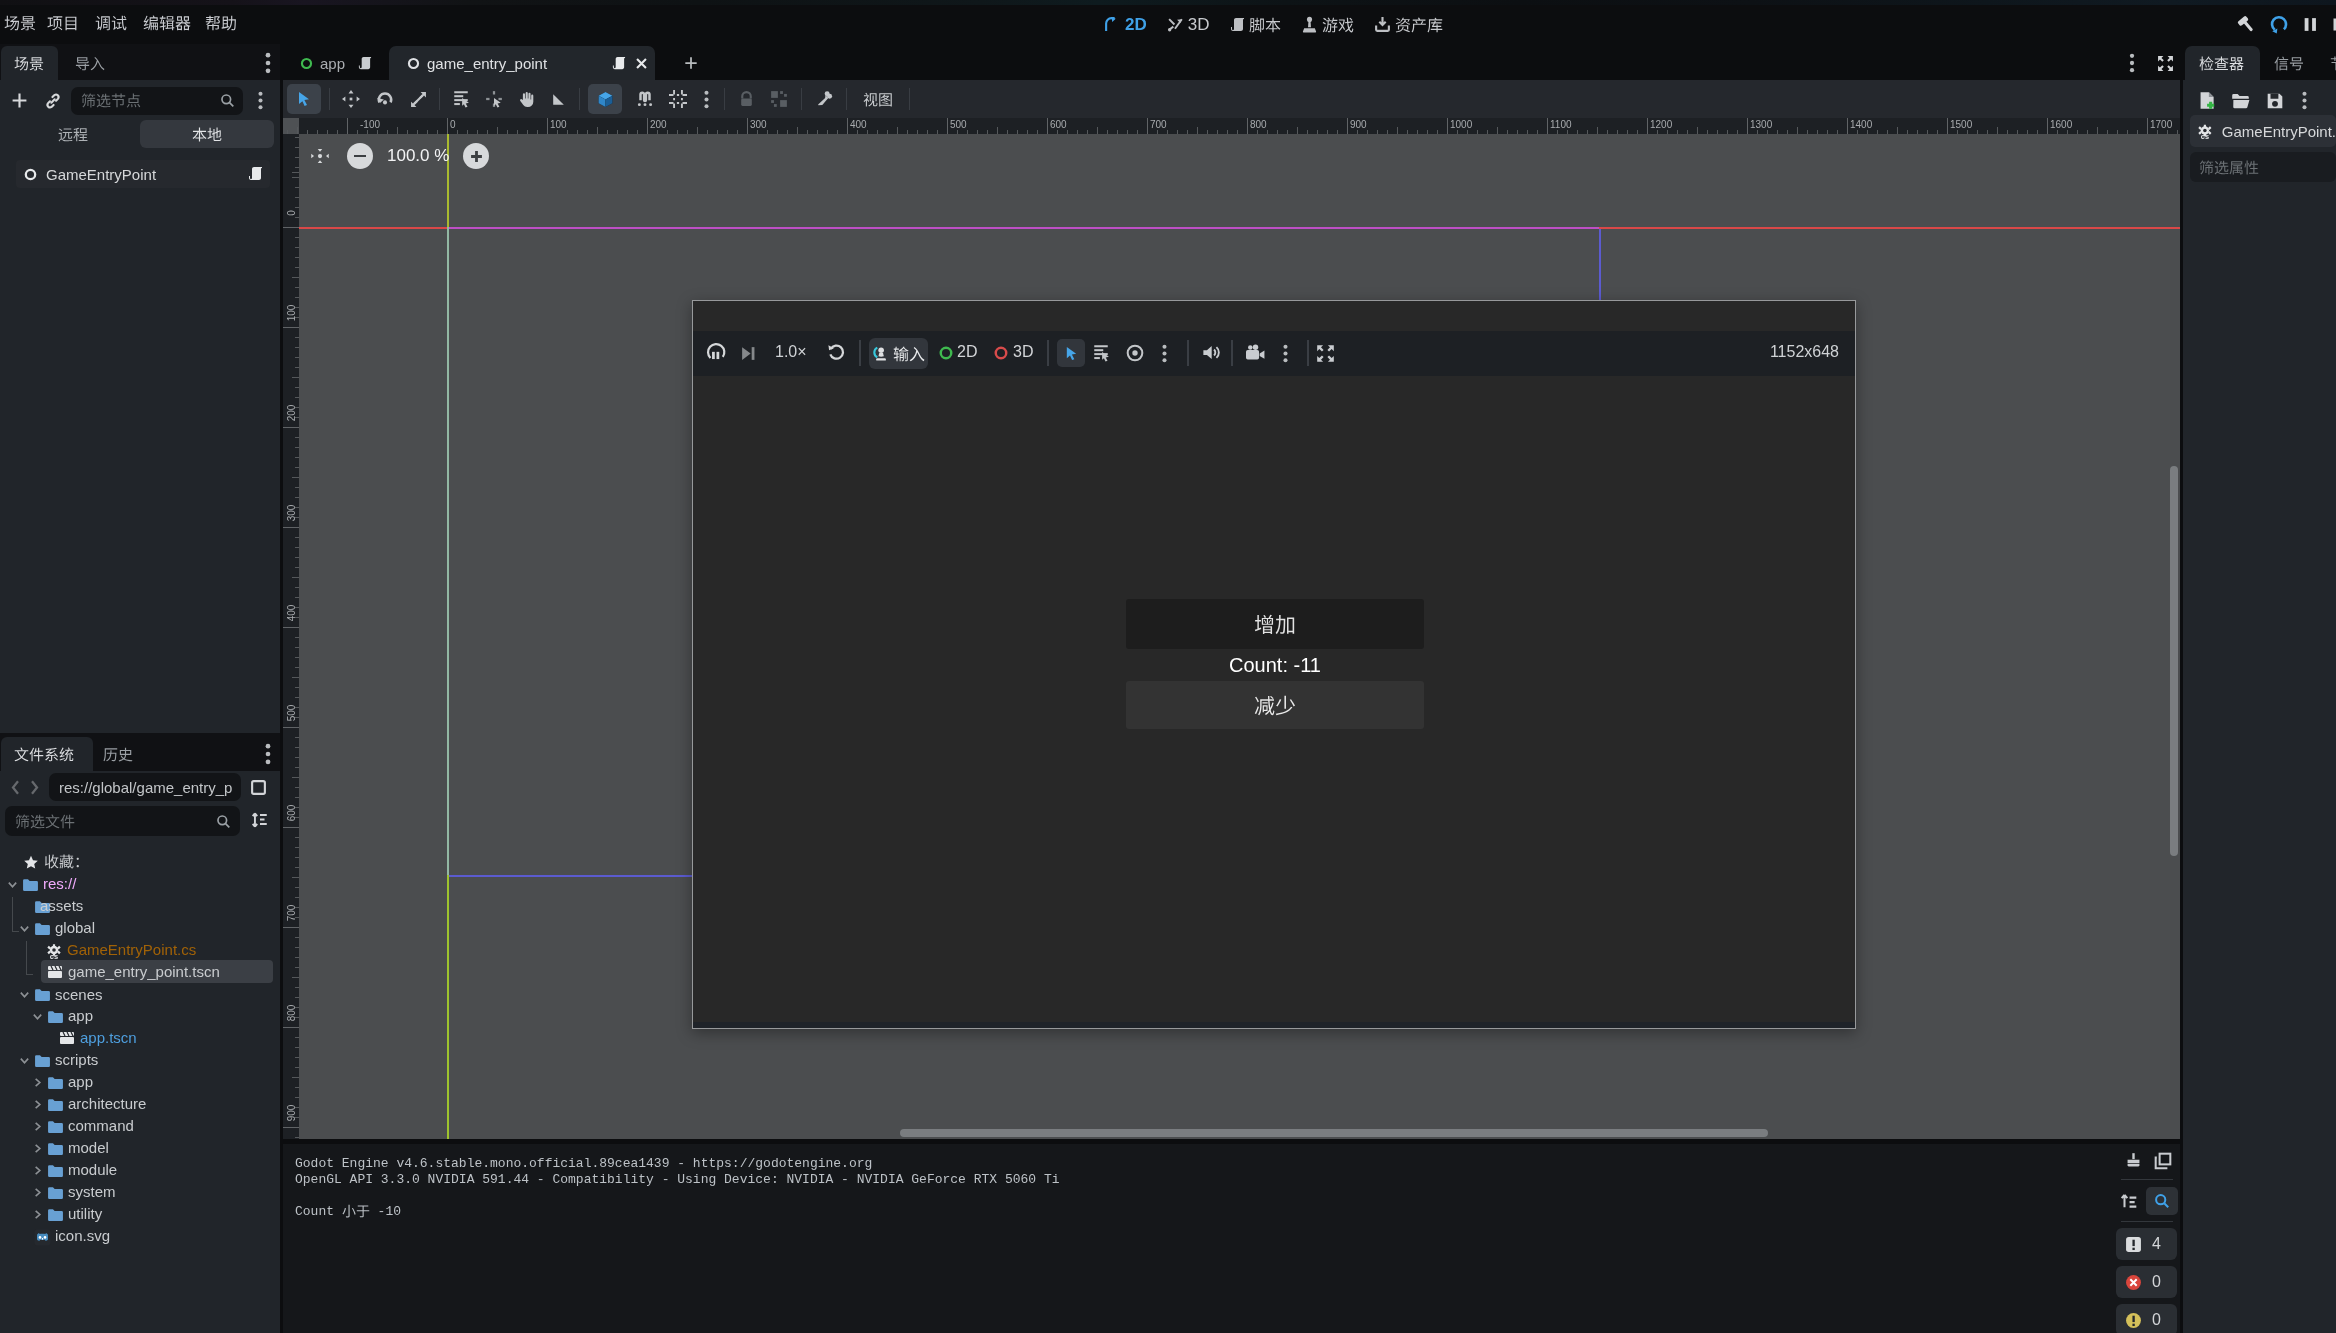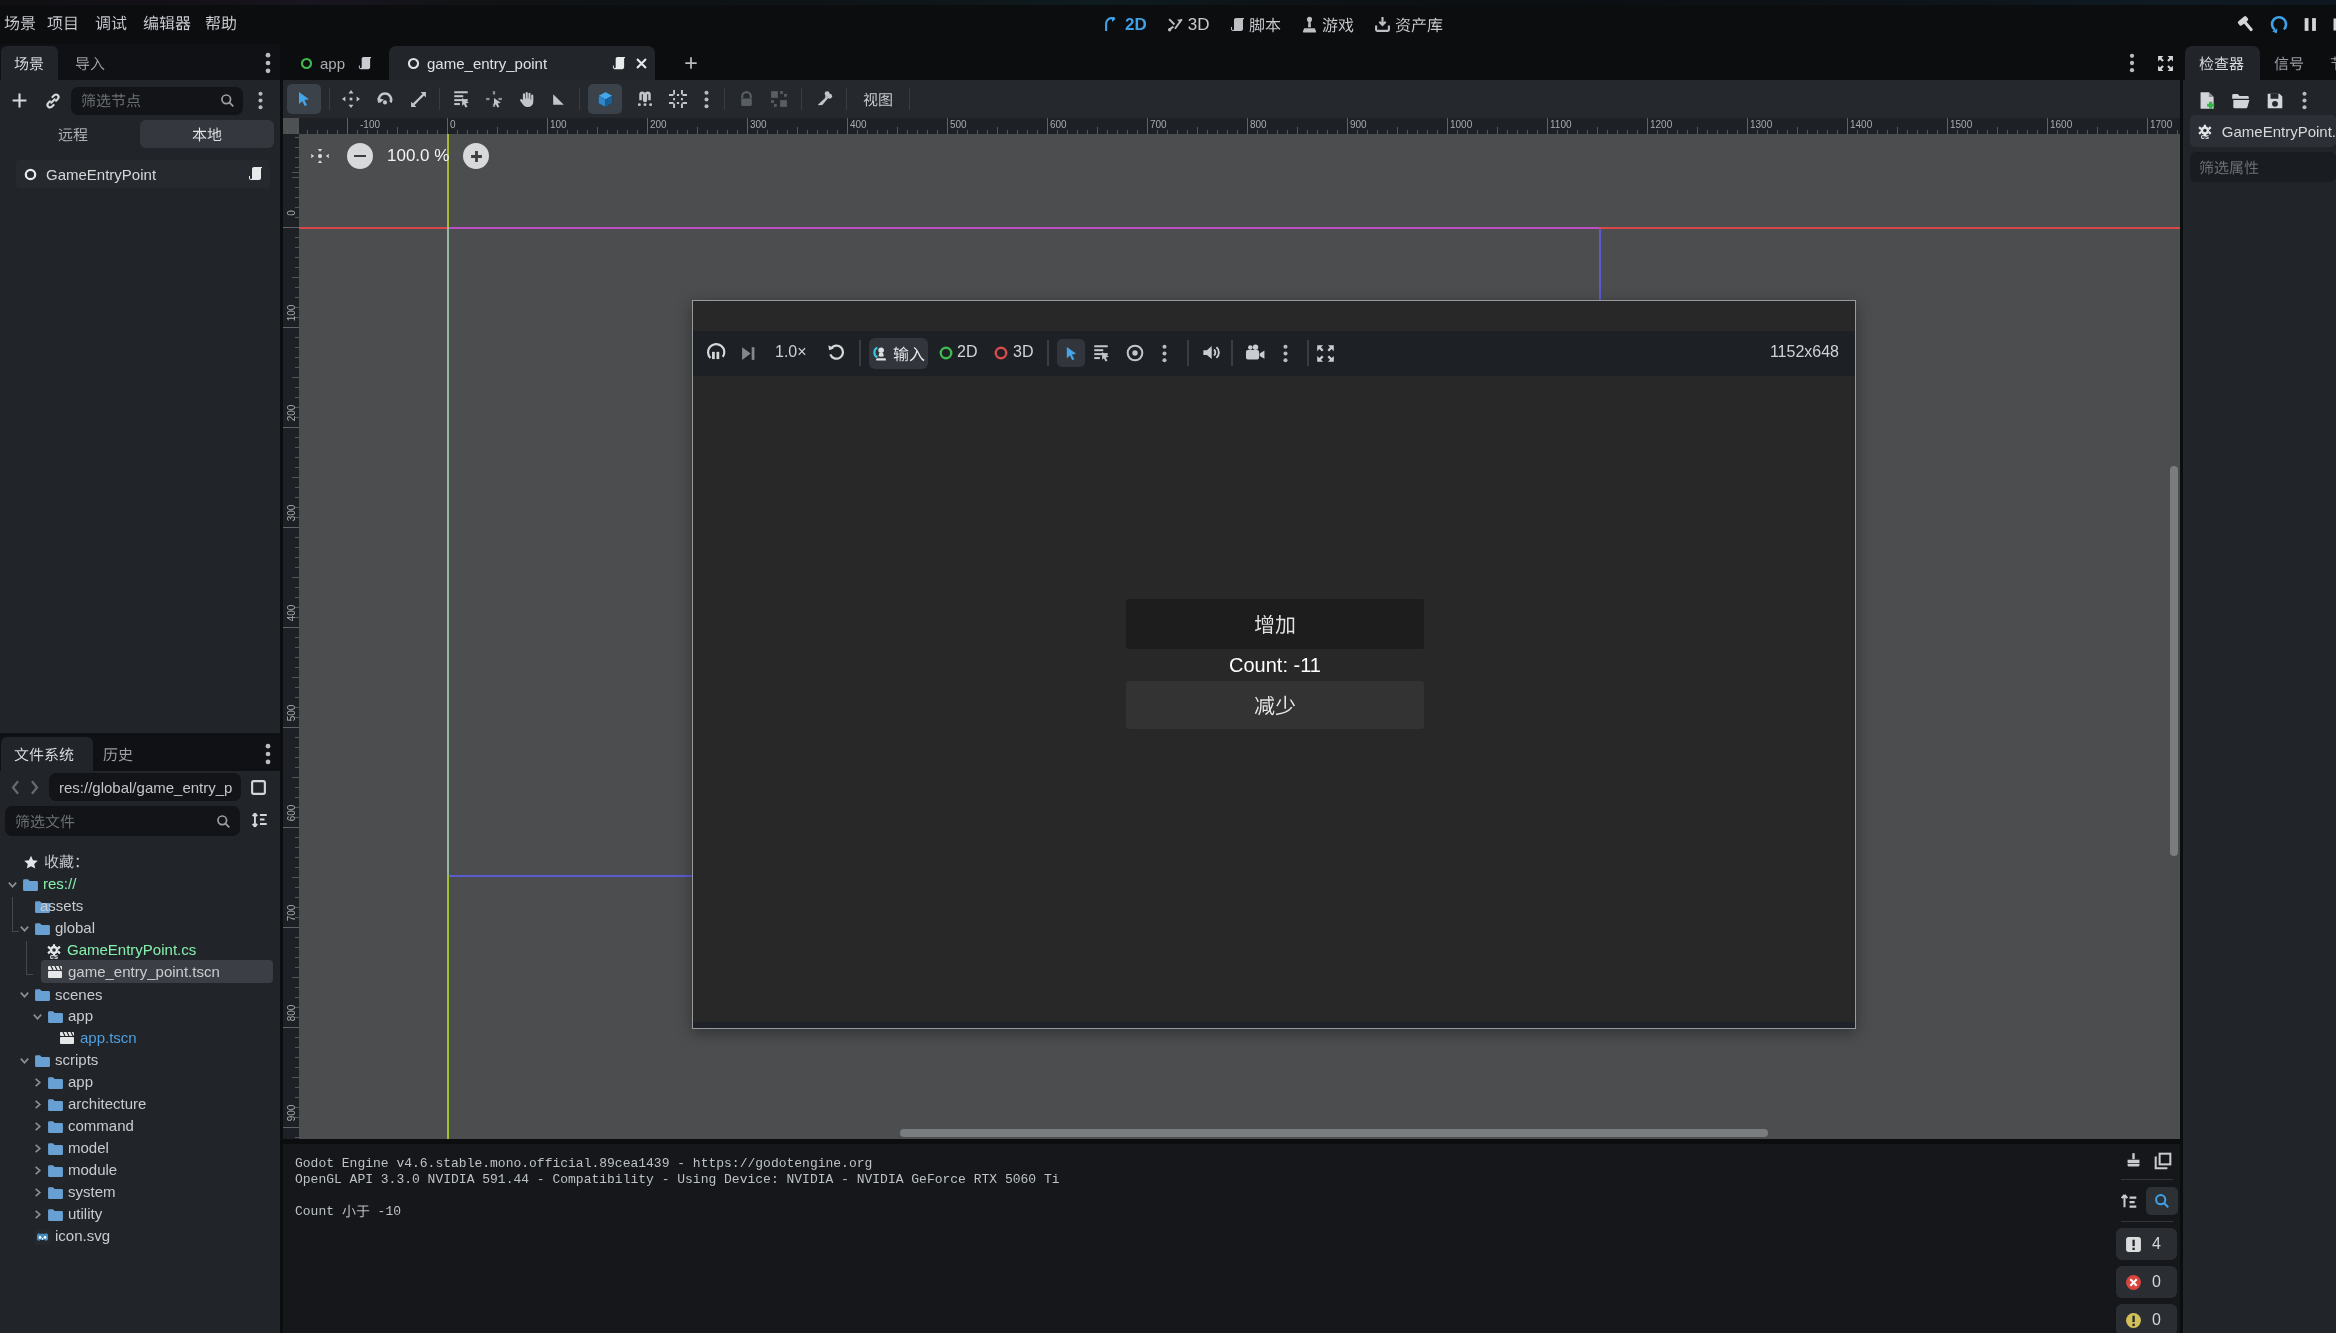--- a/index.html
+++ b/index.html
@@ -438,21 +438,21 @@
     <span class="abs" style="left:7px;top:6px;">
       <svg width="11" height="11" viewBox="0 0 12 12">
         <path d="M2 4 L6 8.5 L10 4" fill="none" stroke="#8d9195" stroke-width="1.8"></path>
       </svg>
     </span>
     <span class="abs" style="left:22px;top:5px;">
       <svg width="17" height="14" viewBox="0 0 16 13">
         <path d="M1 2.2 a1.2 1.2 0 0 1 1.2-1.2 h3.4 l1.6 1.8 h6.6 a1.2 1.2 0 0 1 1.2 1.2 v7 a1.2 1.2 0 0 1 -1.2 1.2 h-11.6 a1.2 1.2 0 0 1 -1.2 -1.2z" fill="#68a0d3"></path>
       </svg>
     </span>
-    <span class="abs" style="left:43px;top:0;line-height:22px;color:#86efac;">res://</span>
+    <span class="abs" style="left:43px;top:0;line-height:22px;color:#f0abfc;">res://</span>
   </div>
 <div class="abs" style="left:0;top:895px;width:280px;height:22px;font-size:15px;">
     <span class="abs" style="left:34px;top:5px;">
       <svg width="17" height="14" viewBox="0 0 16 13">
         <path d="M1 2.2 a1.2 1.2 0 0 1 1.2-1.2 h3.4 l1.6 1.8 h6.6 a1.2 1.2 0 0 1 1.2 1.2 v7 a1.2 1.2 0 0 1 -1.2 1.2 h-11.6 a1.2 1.2 0 0 1 -1.2 -1.2z" fill="#68a0d3"></path>
       </svg>
     </span>
     <span class="abs" style="left:40px;top:0;line-height:22px;color:#c9cccf;">assets</span>
   </div>
 <div class="abs" style="left:0;top:917px;width:280px;height:22px;font-size:15px;">
@@ -474,21 +474,21 @@
         <g fill="#e4e6e8">
           <circle cx="8" cy="7" r="4.2"></circle>
           <g stroke="#e4e6e8" stroke-width="2.2">
             <path d="M8 1.2 V4 M8 10 v2.8 M2.1 3.6 L4.2 5.6 M11.8 8.4 l2.1 2 M13.9 3.6 L11.8 5.6 M4.2 8.4 l-2.1 2"></path>
           </g>
           <circle cx="8" cy="7" r="1.8" fill="#26292e"></circle>
           <text x="8" y="15.8" font-size="7.5" font-weight="bold" text-anchor="middle" font-family="Liberation Sans">cs</text>
         </g>
       </svg>
     </span>
-    <span class="abs" style="left:67px;top:0;line-height:22px;color:#86efac;">GameEntryPoint.cs</span>
+    <span class="abs" style="left:67px;top:0;line-height:22px;color:#a16207;">GameEntryPoint.cs</span>
   </div>
 <div class="abs" style="left:41px;top:960px;width:232px;height:23px;background:#3b3f45;border-radius:4px;"></div>
 <div class="abs" style="left:0;top:961px;width:280px;height:22px;font-size:15px;">
     <span class="abs" style="left:47px;top:4px;">
       <svg width="16" height="14" viewBox="0 0 16 14">
         <rect x="1" y="1" width="14" height="4" rx="1" fill="#e4e6e8"></rect>
         <rect x="1" y="6" width="14" height="7" rx="1" fill="#e4e6e8"></rect>
         <g stroke="#26292e" stroke-width="1.2">
           <path d="M4 1 l2 4 M8 1 l2 4 M12 1 l2 4"></path>
         </g>

